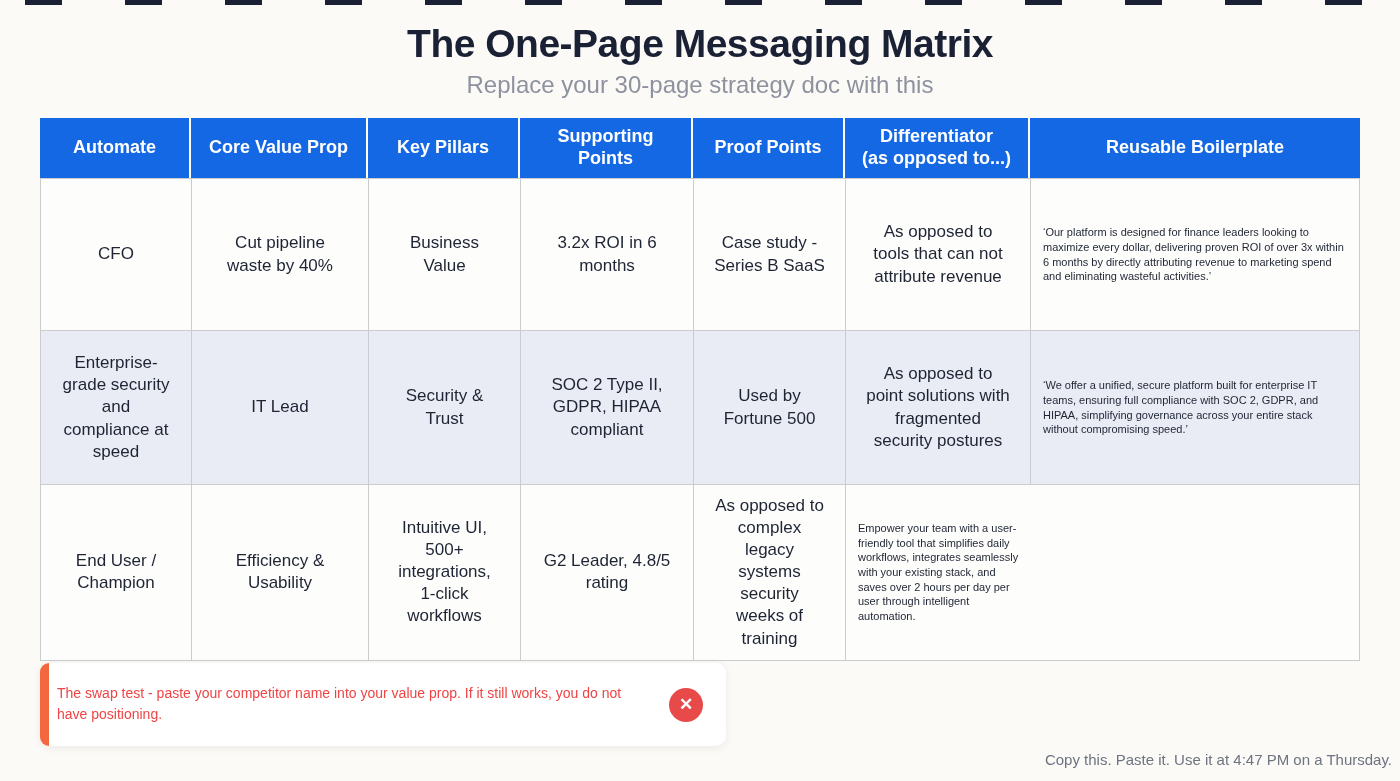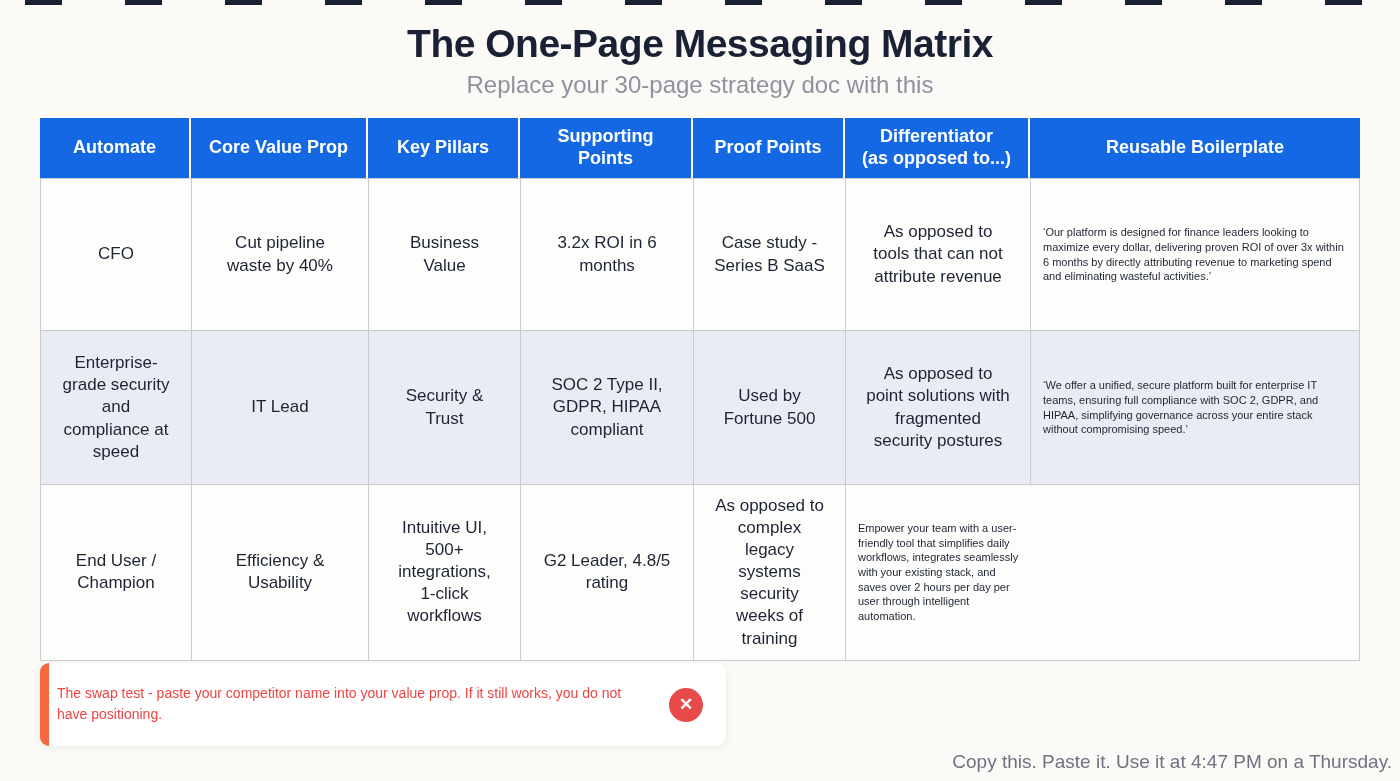--- a/index.html
+++ b/index.html
@@ -86,21 +86,21 @@
     width: 34px; height: 34px; border-radius: 50%;
     background: var(--close-red, #e84a4a); border: none; cursor: pointer;
     display: flex; align-items: center; justify-content: center;
   }
   .callout-close span {
     color: #ffffff; font-size: 17px; font-weight: bold; line-height: 1;
   }
 
   .footer-note {
     position: absolute; right: 8px; top: 751px;
-    font-size: 19px; color: var(--footer-text, #6e7380);
+    font-size: 15px; color: var(--footer-text, #6e7380);
   }
 </style>
 </head>
 <body>
 
 <div class="page">
 
   <div class="top-dashes"></div>
 
   <h1 class="title">The One-Page Messaging Matrix</h1>

